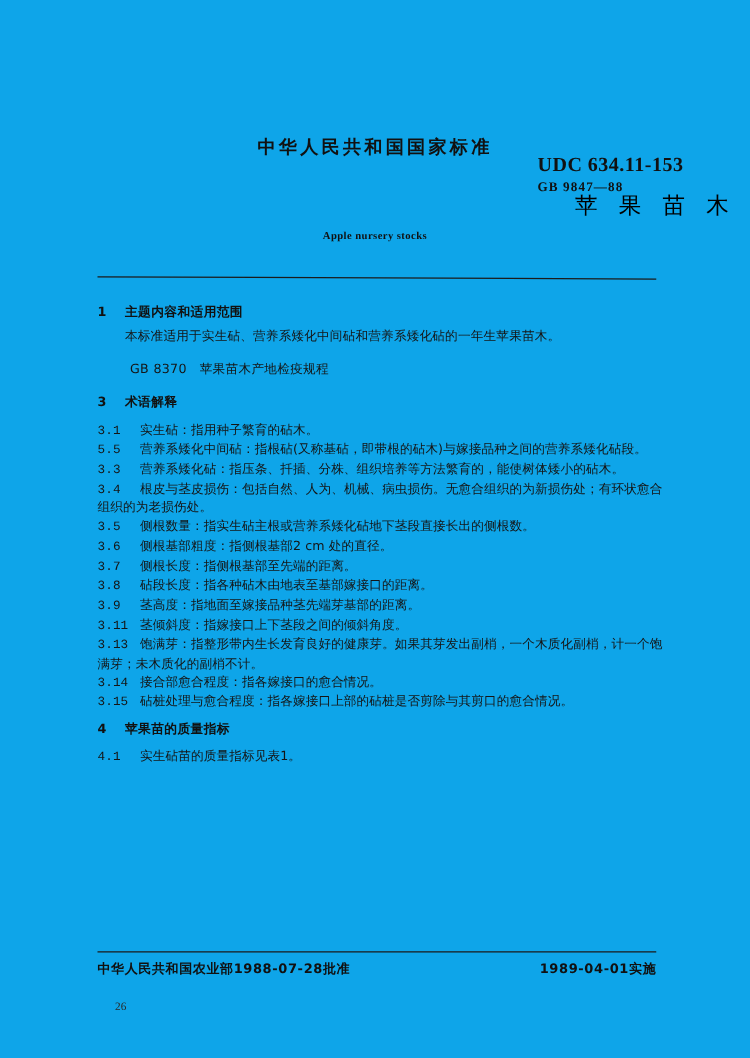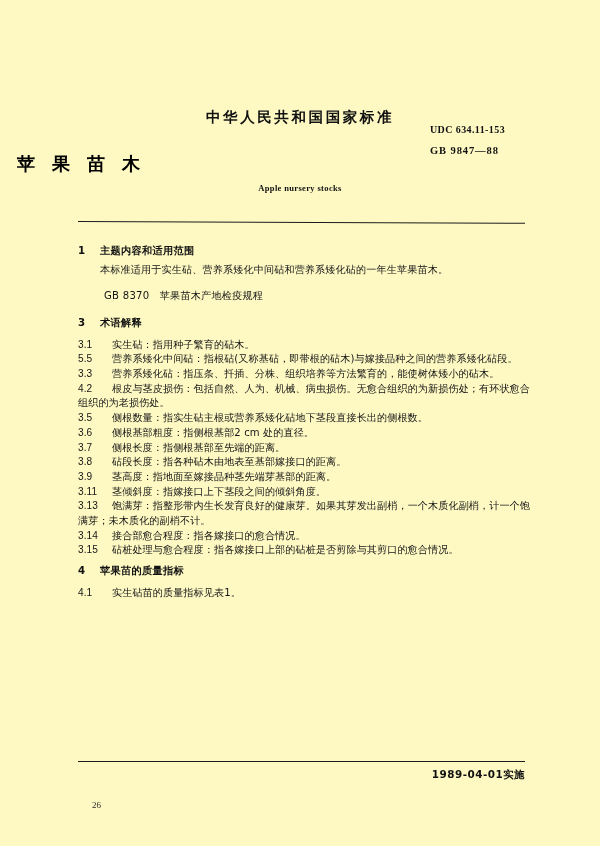--- a/index.html
+++ b/index.html
@@ -13,51 +13,51 @@
     height: 846px;
     position: relative;
     font-family: "DejaVu Sans", "Liberation Sans", sans-serif;
     color: #1a1a1a;
     overflow: hidden;
   }
 
   .page {
     position: absolute;
     inset: 0;
-    background: #fef9c3;
+    background: #0ea5e9;
   }
 
   
   .hdr-national {
     position: absolute;
     left: 0; right: 0;
     top: 108px;
     text-align: center;
     font-size: 14.5px;
     font-weight: bold;
     letter-spacing: 2.6px;
     color: #111;
   }
   .hdr-udc {
     position: absolute;
     left: 430px;
     top: 124px;
-    font-size: 10px;
+    font-size: 16px;
     font-weight: bold;
     letter-spacing: 0.4px;
     color: #111;
     font-family: "Liberation Serif", "DejaVu Serif", serif;
   }
   .hdr-title {
     position: absolute;
     left: 0; right: 0;
     top: 152px;
-    text-align: left;
+    text-align: right;
     font-size: 18px;
-    font-weight: bold;
+    font-weight: normal;
     letter-spacing: 17px;
     text-indent: 17px;
     color: #000;
   }
   .hdr-gb {
     position: absolute;
     left: 430px;
     top: 145px;
     font-size: 10.5px;
     font-weight: bold;
@@ -130,21 +130,21 @@
     font-size: 10.1px;
     color: #151515;
     line-height: 14.7px;
     margin: 0;
     letter-spacing: 0.1px;
     text-align: justify;
   }
   .item .inum {
     display: inline-block;
     min-width: 34px;
-    font-family: Liberation Sans, sans-serif;
+    font-family: Liberation Mono, monospace;
     font-weight: normal;
   }
 
   
   .rule-bottom {
     position: absolute;
     left: 78px;
     top: 761px;
     width: 447px;
     height: 0;
@@ -209,21 +209,21 @@
 
     <div class="sec-head">
       <span class="num">3</span><span>术语解释</span>
     </div>
 
     <div class="block-gap-sm"></div>
 
     <p class="item"><span class="inum">3.1</span><span>实生砧：指用种子繁育的砧木。</span></p>
     <p class="item"><span class="inum">5.5</span><span>营养系矮化中间砧：指根砧(又称基砧，即带根的砧木)与嫁接品种之间的营养系矮化砧段。</span></p>
     <p class="item"><span class="inum">3.3</span><span>营养系矮化砧：指压条、扦插、分株、组织培养等方法繁育的，能使树体矮小的砧木。</span></p>
-    <p class="item"><span class="inum">4.2</span><span>根皮与茎皮损伤：包括自然、人为、机械、病虫损伤。无愈合组织的为新损伤处；有环状愈合组织的为老损伤处。</span></p>
+    <p class="item"><span class="inum">3.4</span><span>根皮与茎皮损伤：包括自然、人为、机械、病虫损伤。无愈合组织的为新损伤处；有环状愈合组织的为老损伤处。</span></p>
     <p class="item"><span class="inum">3.5</span><span>侧根数量：指实生砧主根或营养系矮化砧地下茎段直接长出的侧根数。</span></p>
     <p class="item"><span class="inum">3.6</span><span>侧根基部粗度：指侧根基部2 cm 处的直径。</span></p>
     <p class="item"><span class="inum">3.7</span><span>侧根长度：指侧根基部至先端的距离。</span></p>
     <p class="item"><span class="inum">3.8</span><span>砧段长度：指各种砧木由地表至基部嫁接口的距离。</span></p>
     <p class="item"><span class="inum">3.9</span><span>茎高度：指地面至嫁接品种茎先端芽基部的距离。</span></p>
     <p class="item"><span class="inum">3.11</span><span>茎倾斜度：指嫁接口上下茎段之间的倾斜角度。</span></p>
     <p class="item"><span class="inum">3.13</span><span>饱满芽：指整形带内生长发育良好的健康芽。如果其芽发出副梢，一个木质化副梢，计一个饱满芽；未木质化的副梢不计。</span></p>
     <p class="item"><span class="inum">3.14</span><span>接合部愈合程度：指各嫁接口的愈合情况。</span></p>
     <p class="item"><span class="inum">3.15</span><span>砧桩处理与愈合程度：指各嫁接口上部的砧桩是否剪除与其剪口的愈合情况。</span></p>
 
@@ -234,18 +234,19 @@
     </div>
 
     <div class="block-gap-sm"></div>
 
     <p class="item"><span class="inum">4.1</span><span>实生砧苗的质量指标见表1。</span></p>
 
   </div>
 
   <div class="rule-bottom"></div>
 
+  <div class="ftr-left">中华人民共和国农业部1988-07-28批准</div>
 
   <div class="ftr-right">1989-04-01实施</div>
 
   <div class="page-num">26</div>
 
 </div>
 
 </body></html>

